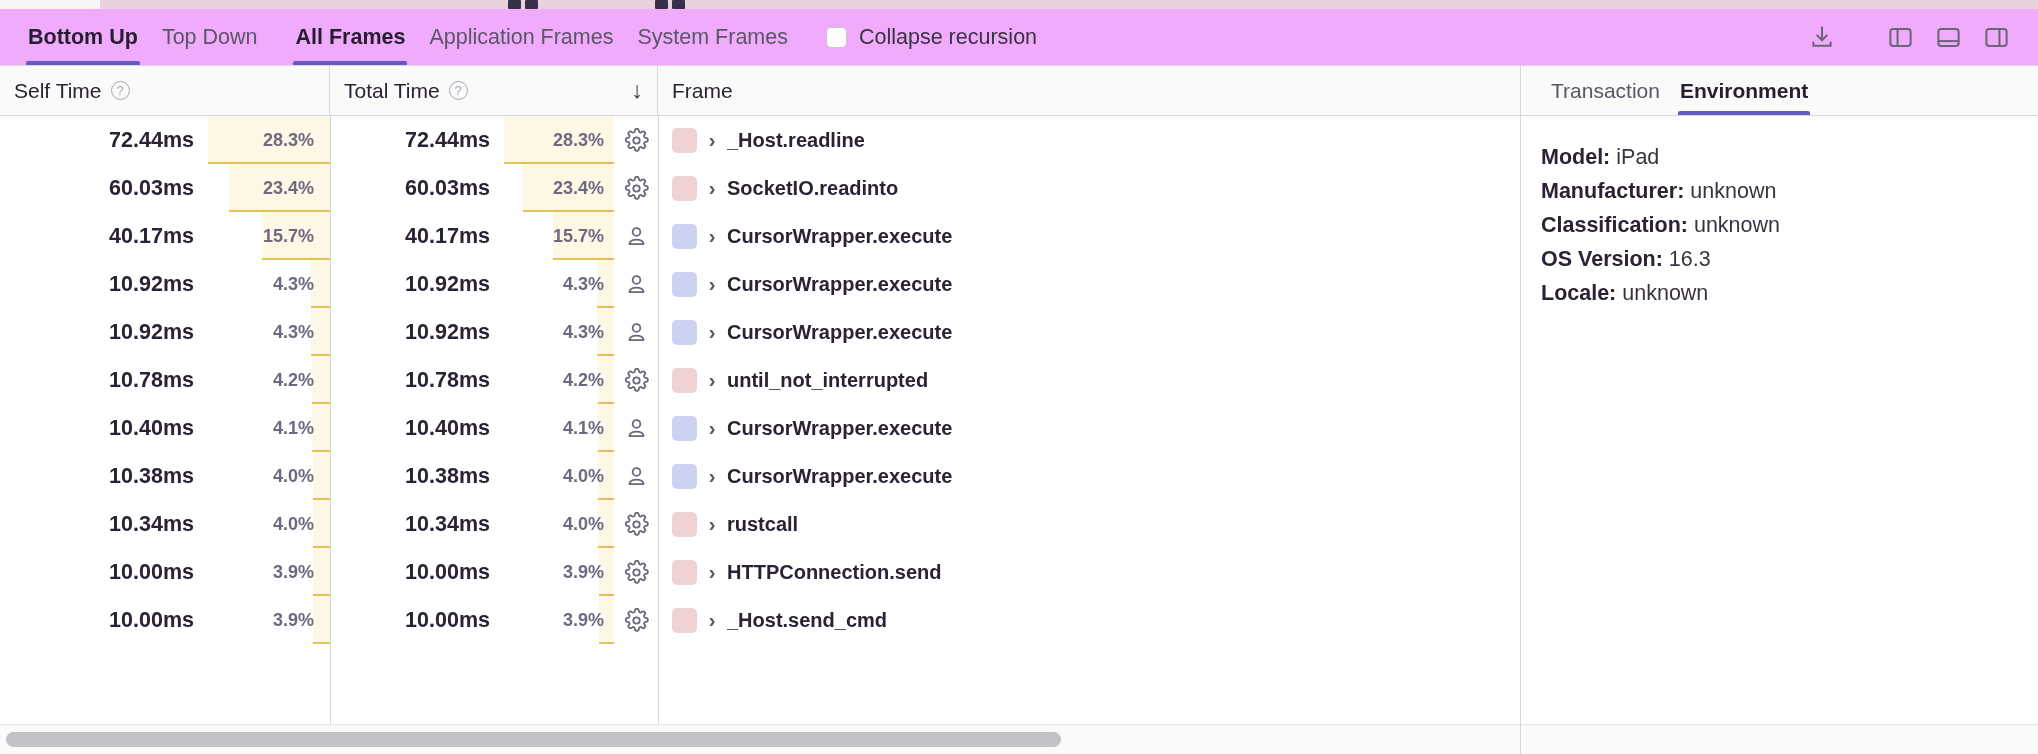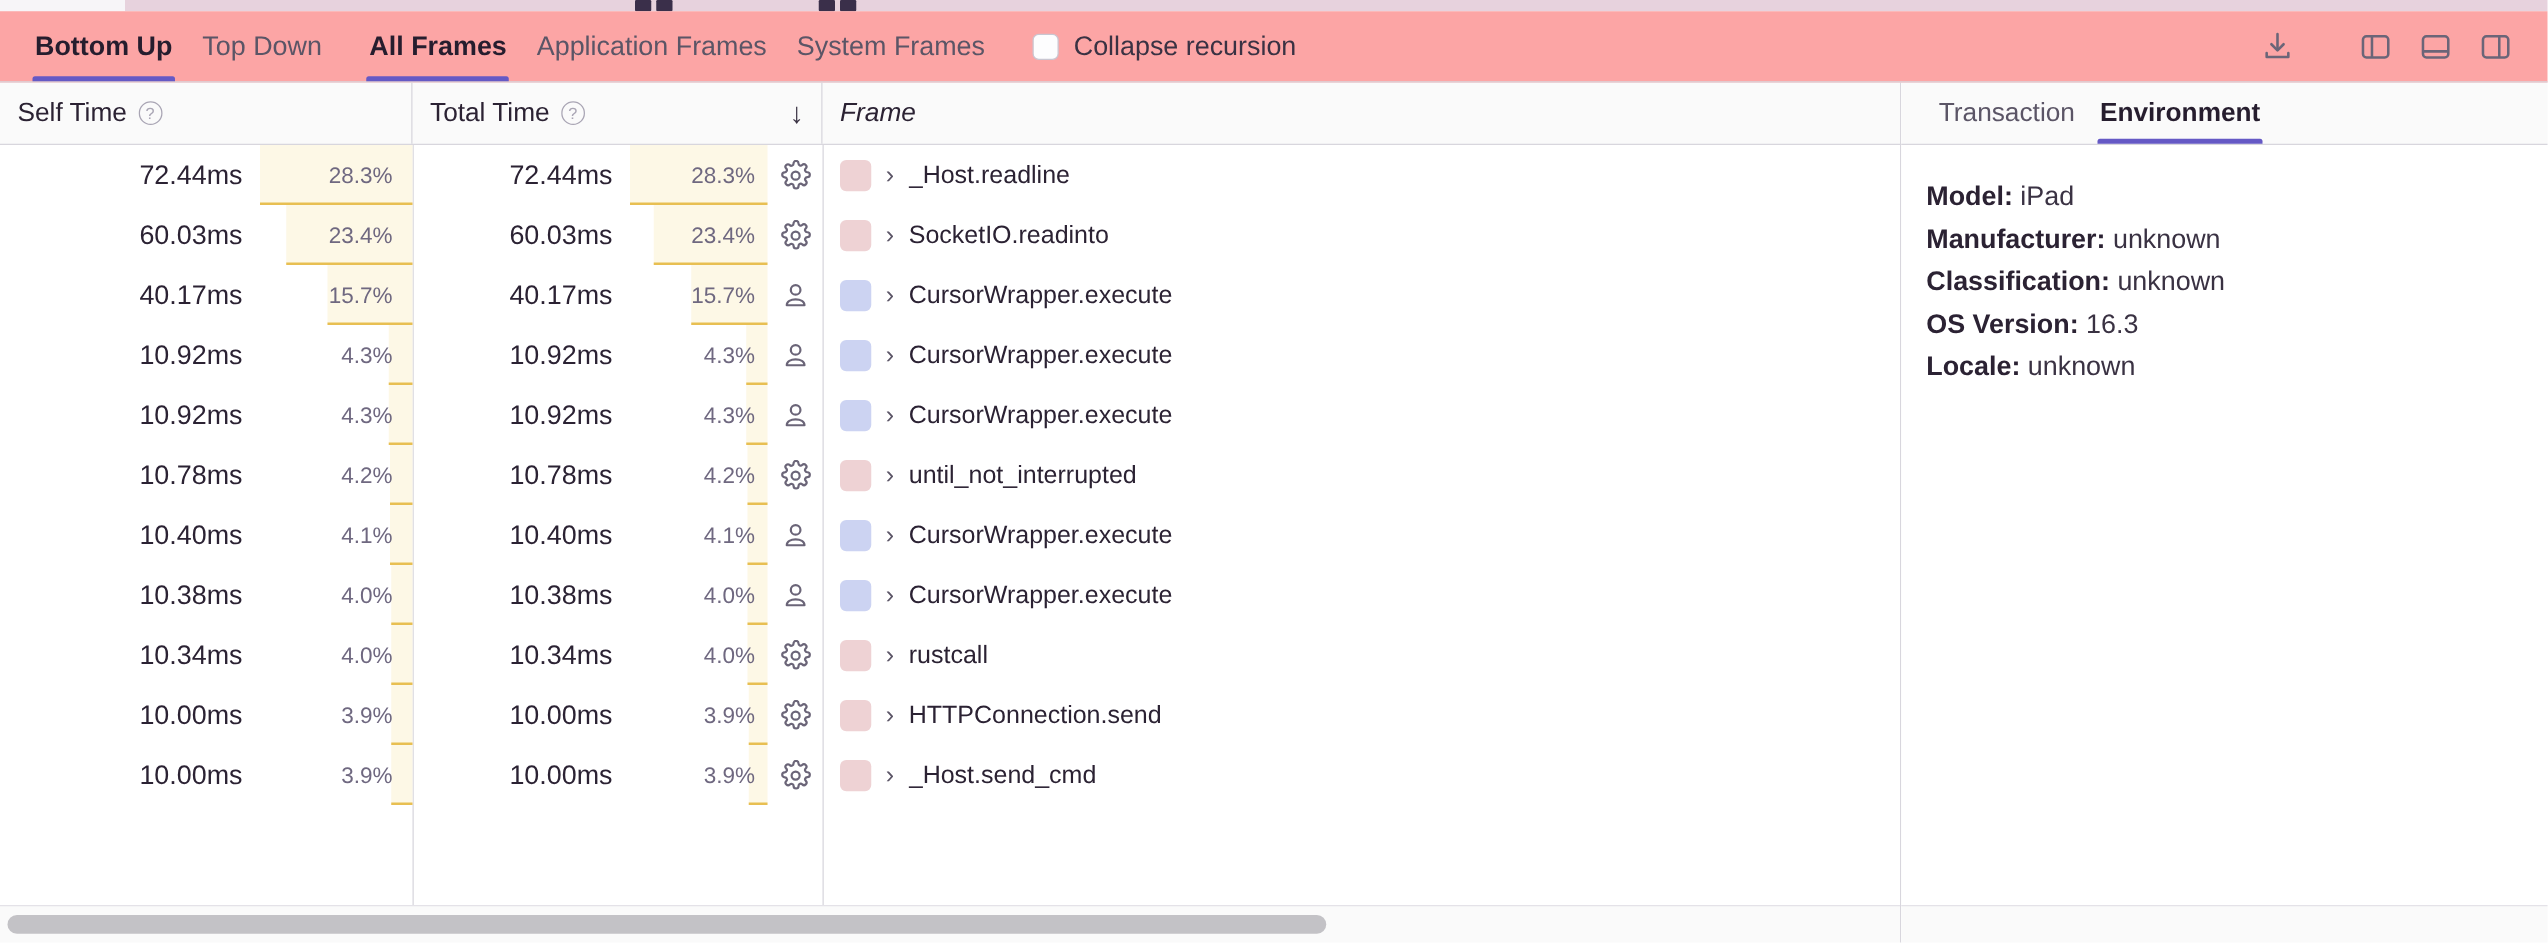--- a/index.html
+++ b/index.html
@@ -35,21 +35,21 @@
   }
   .top-strip .strip-tick {
     position: absolute; top: 0; height: 9px; width: 13px; background: #3a2f4a;
     border-radius: 1px;
   }
 
   
   .toolbar {
     flex: 0 0 auto;
     height: 57px;
-    background: #fca5a5;
+    background: #f0abfc;
     border-bottom: 1px solid #d8d6dd;
     display: flex;
     align-items: center;
     padding: 0 22px 0 16px;
     position: relative;
   }
   .tab-group { display: flex; align-items: center; height: 100%; }
   .tab {
     position: relative;
     height: 100%;
@@ -124,39 +124,40 @@
     display: flex; align-items: center;
     padding: 0 14px;
     font-size: 21px;
     color: #2b2233;
     border-right: 1px solid #d8d6dd;
     cursor: pointer;
     position: relative;
   }
   .ch-self  { width: 330px; flex: 0 0 330px; }
   .ch-total { width: 328px; flex: 0 0 328px; }
-  .ch-frame { flex: 1 1 auto; border-right: none; font-style: italic; }
+  .ch-frame { flex: 1 1 auto; border-right: none; }
   .help {
     display: inline-flex; align-items: center; justify-content: center;
     width: 19px; height: 19px;
     border: 1.5px solid #a9a5b4;
     border-radius: 50%;
     font-size: 13px;
     color: #a9a5b4;
     margin-left: 9px;
     flex: 0 0 auto;
   }
   .sort-arrow { margin-left: auto; font-size: 23px; color: #3a3243; line-height: 1; }
 
   
   .rows-wrap {
     flex: 1 1 auto;
     position: relative;
     min-height: 0;
     overflow: hidden;
+    font-weight: bold;
   }
   
   .vrule {
     position: absolute; top: 0; bottom: 0; width: 1px;
     background: #d8d6dd;
   }
   .vrule.c1 { left: 330px; }
   .vrule.c2 { left: 658px; }
 
   .rows { position: relative; }

